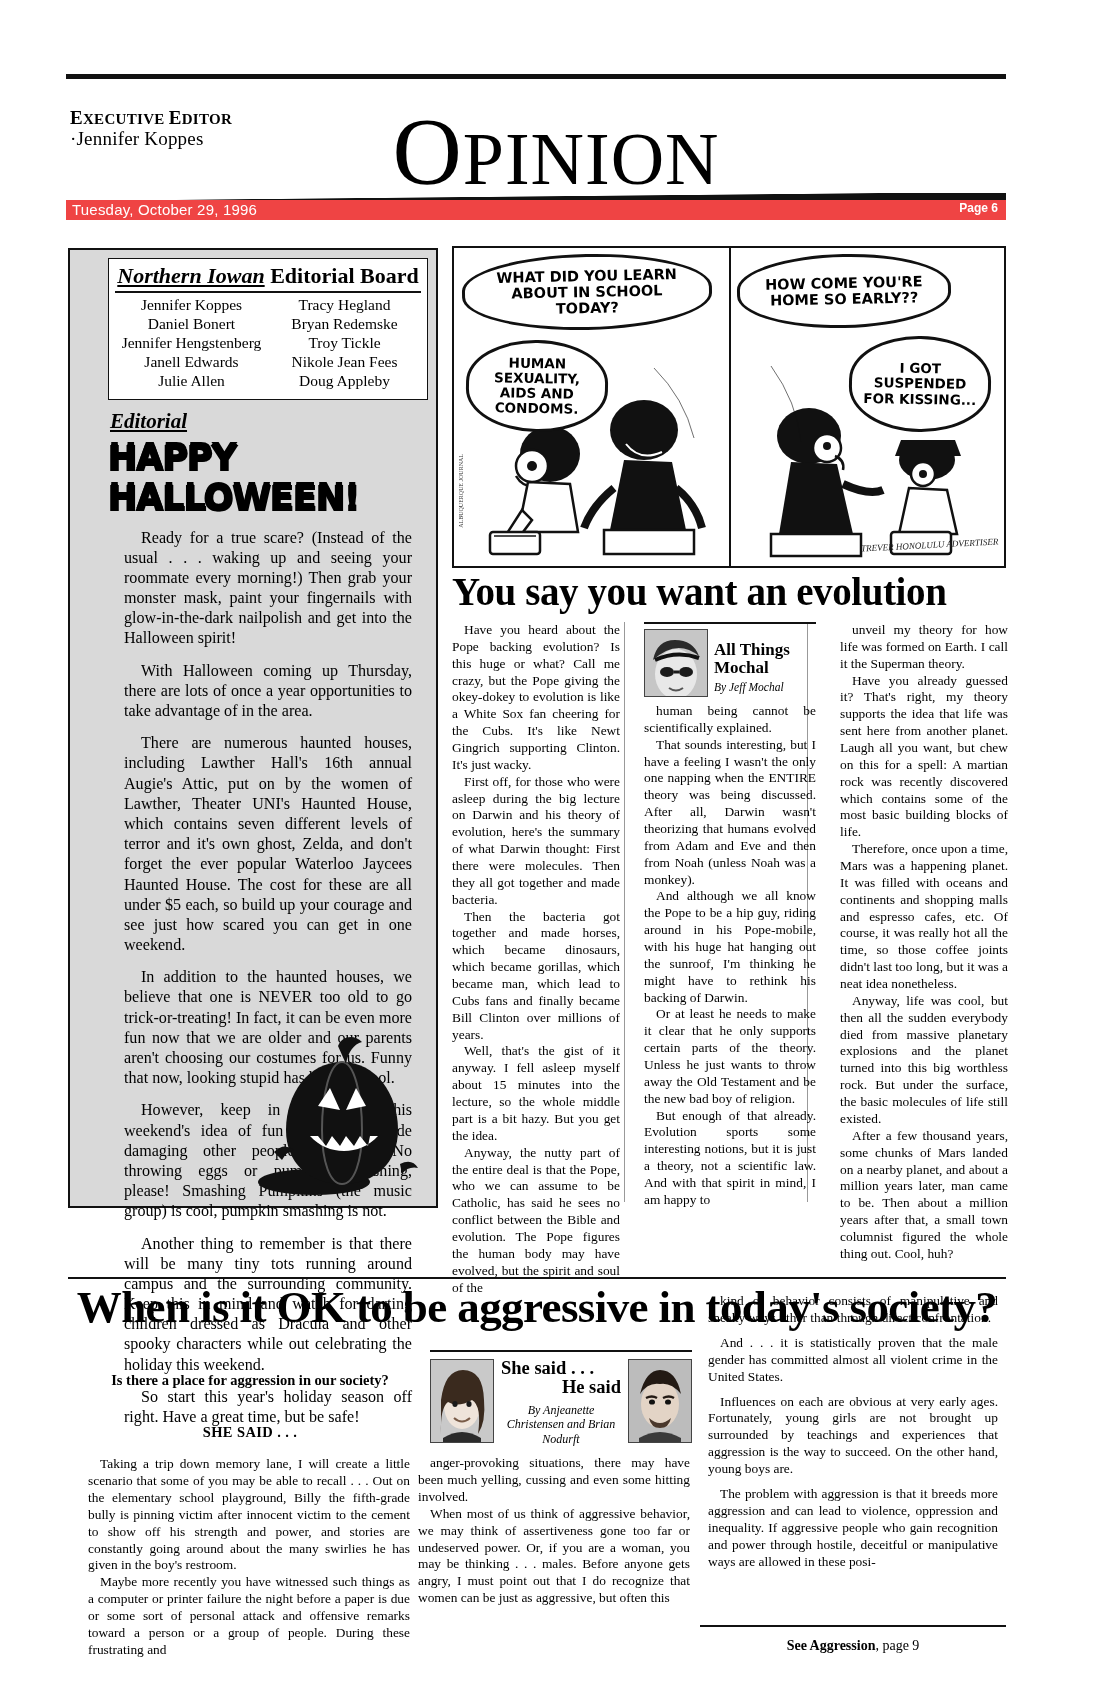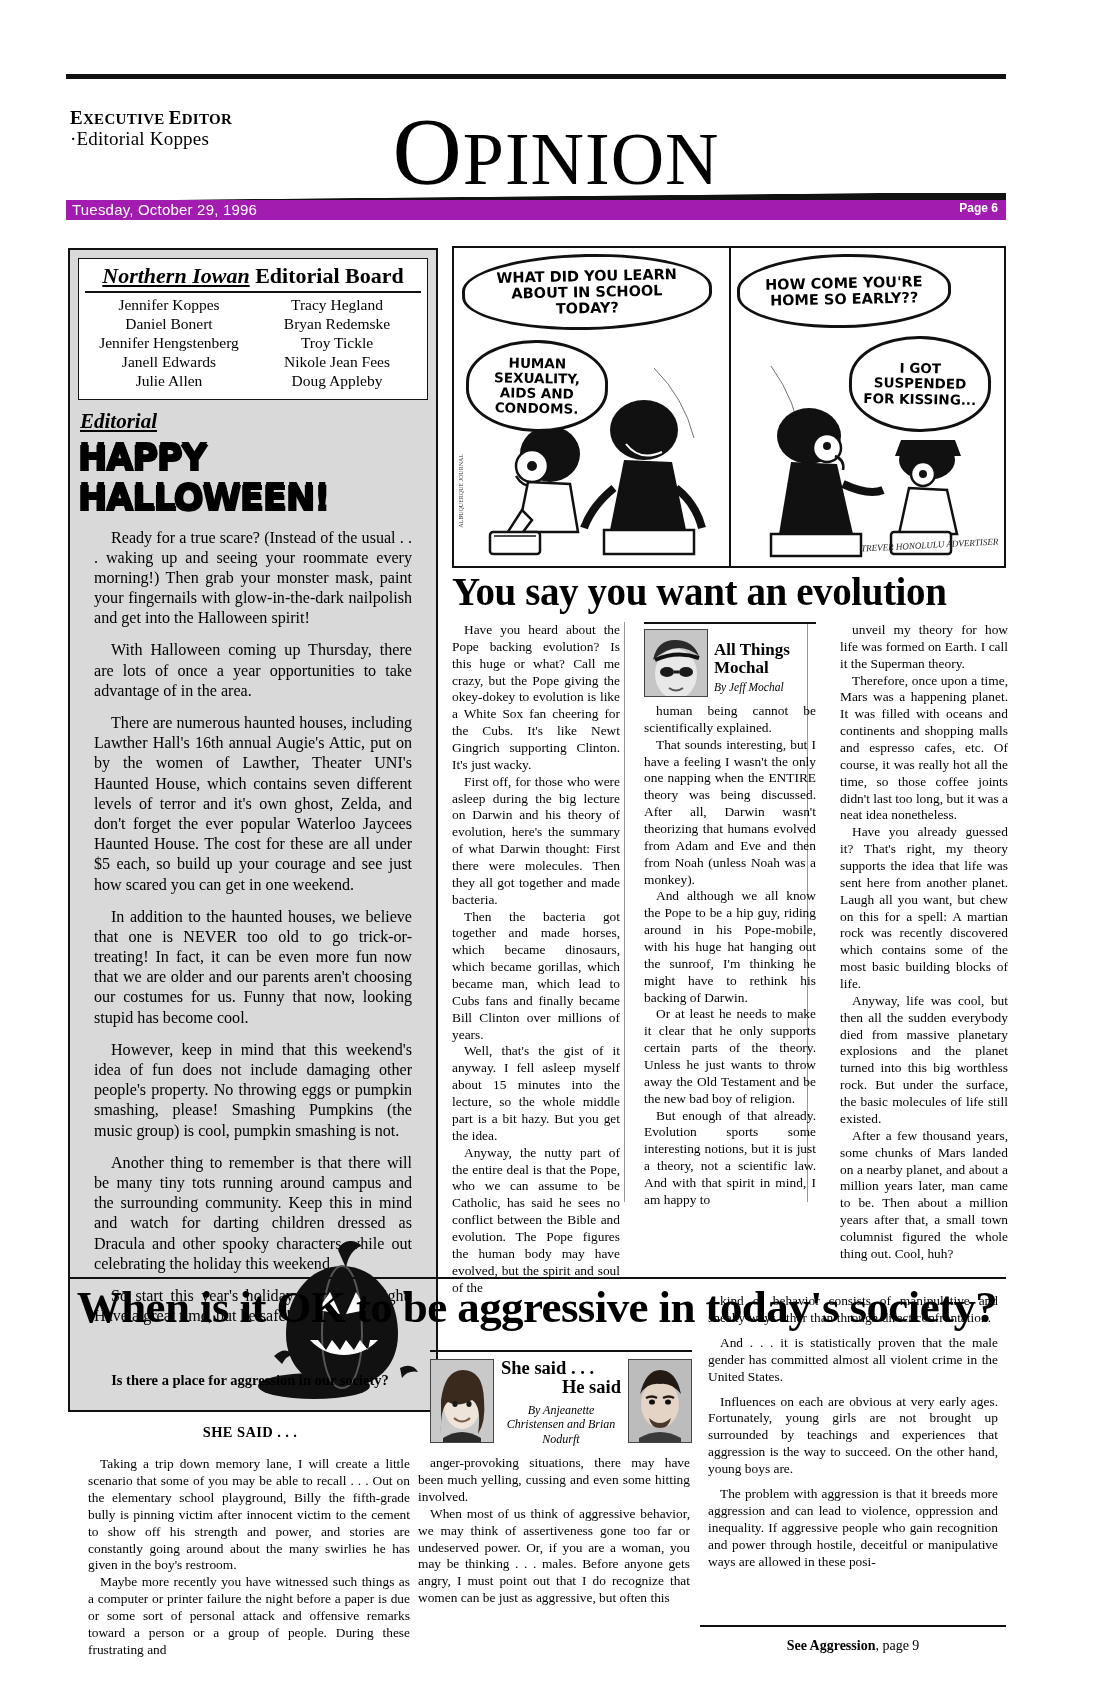--- a/index.html
+++ b/index.html
@@ -16,31 +16,31 @@
   
   .top-rule{position:absolute;left:66px;top:74px;width:940px;height:5px;background:#111;}
   .exec-label{position:absolute;left:70px;top:107px;font-family:"Liberation Serif",serif;
     font-weight:bold;font-size:15px;letter-spacing:.3px;}
   .exec-label .cap{font-size:19px;}
   .exec-name{position:absolute;left:70px;top:128px;font-size:19px;letter-spacing:.2px;}
   .section-title{position:absolute;left:0;top:104px;width:1112px;text-align:center;
     font-family:"Liberation Serif",serif;font-size:74px;letter-spacing:1px;line-height:1;}
   .section-title .drop{font-size:96px;}
 
-  .datebar{position:absolute;left:66px;top:200px;width:940px;height:20px;background:#a21caf;}
+  .datebar{position:absolute;left:66px;top:200px;width:940px;height:20px;background:#ef4444;}
   .datebar .date{position:absolute;left:6px;top:1px;color:#fff;font-family:"Liberation Sans",sans-serif;
     font-size:15px;letter-spacing:.2px;}
   .datebar .pageno{position:absolute;right:8px;top:1px;color:#fff;font-family:"Liberation Sans",sans-serif;
     font-size:12px;font-weight:bold;}
   .datebar-wedge{position:absolute;left:66px;top:193px;width:940px;height:9px;
     background:linear-gradient(to bottom right,#fff 0%,#fff 42%,#111 46%,#111 100%);}
 
   
-  .edbox{position:absolute;left:68px;top:248px;width:370px;height:1164px;
-    background:#d9d9d9;border:2px solid #111;box-sizing:border-box;}
+  .edbox{position:absolute;left:68px;top:248px;width:370px;height:960px;
+    background:#d9d9d9;border:2px solid #111;box-sizing:border-box;padding-left:30px;}
   .board{margin:8px 8px 0 8px;background:#fff;border:1px solid #111;padding:4px 6px 8px 6px;}
   .board-title{text-align:center;font-size:22px;font-weight:bold;border-bottom:2px solid #111;
     padding-bottom:2px;margin-bottom:3px;white-space:nowrap;}
   .board-title i{font-style:italic;text-decoration:underline;}
   .board-cols{display:flex;}
   .board-col{flex:1;text-align:center;font-size:15.5px;line-height:1.22;}
   .ed-label{margin:9px 0 2px 10px;font-style:italic;font-weight:bold;font-size:21px;
     text-decoration:underline;}
   .ed-head{margin:2px 0 10px 8px;font-family:"DejaVu Sans",sans-serif;font-weight:bold;
     font-size:35px;letter-spacing:-1px;
@@ -117,21 +117,21 @@
 <body>
 
 <div class="page">
 
   <div class="top-rule"></div>
 
   <div class="exec-label">
     <span class="cap">E</span><span>XECUTIVE</span>
     <span class="cap">E</span><span>DITOR</span>
   </div>
-  <div class="exec-name">·Editorial Koppes</div>
+  <div class="exec-name">·Jennifer Koppes</div>
 
   <div class="section-title">
     <span class="drop">O</span><span>PINION</span>
   </div>
 
   <div class="datebar-wedge"></div>
   <div class="datebar">
     <span class="date">Tuesday, October 29, 1996</span>
     <span class="pageno">Page 6</span>
   </div>
@@ -281,22 +281,22 @@
         </div>
       </div>
       <p>human being cannot be scientifically explained.</p>
       <p>That sounds interesting, but I have a feeling I wasn't the only one napping when the ENTIRE theory was being discussed. After all, Darwin wasn't theorizing that humans evolved from Adam and Eve and then from Noah (unless Noah was a monkey).</p>
       <p>And although we all know the Pope to be a hip guy, riding around in his Pope-mobile, with his huge hat hanging out the sunroof, I'm thinking he might have to rethink his backing of Darwin.</p>
       <p>Or at least he needs to make it clear that he only supports certain parts of the theory. Unless he just wants to throw away the Old Testament and be the new bad boy of religion.</p>
       <p>But enough of that already. Evolution sports some interesting notions, but it is just a theory, not a scientific law. And with that spirit in mind, I am happy to</p>
     </div>
     <div class="evo-col">
       <p>unveil my theory for how life was formed on Earth. I call it the Superman theory.</p>
+      <p>Have you already guessed it? That's right, my theory supports the idea that life was sent here from another planet. Laugh all you want, but chew on this for a spell: A martian rock was recently discovered which contains some of the most basic building blocks of life.</p>
       <p>Therefore, once upon a time, Mars was a happening planet. It was filled with oceans and continents and shopping malls and espresso cafes, etc. Of course, it was really hot all the time, so those coffee joints didn't last too long, but it was a neat idea nonetheless.</p>
-      <p>Have you already guessed it? That's right, my theory supports the idea that life was sent here from another planet. Laugh all you want, but chew on this for a spell: A martian rock was recently discovered which contains some of the most basic building blocks of life.</p>
       <p>Anyway, life was cool, but then all the sudden everybody died from massive planetary explosions and the planet turned into this big worthless rock. But under the surface, the basic molecules of life still existed.</p>
       <p>After a few thousand years, some chunks of Mars landed on a nearby planet, and about a million years later, man came to be. Then about a million years after that, a small town columnist figured the whole thing out. Cool, huh?</p>
     </div>
   </div>
 
   <div class="agg-rule"></div>
   <div class="agg-head">When is it OK to be aggressive in today's society?</div>
 
   <div class="agg-sub">Is there a place for aggression in our society?</div>
   <div class="agg-shesaid">SHE SAID . . .</div>

